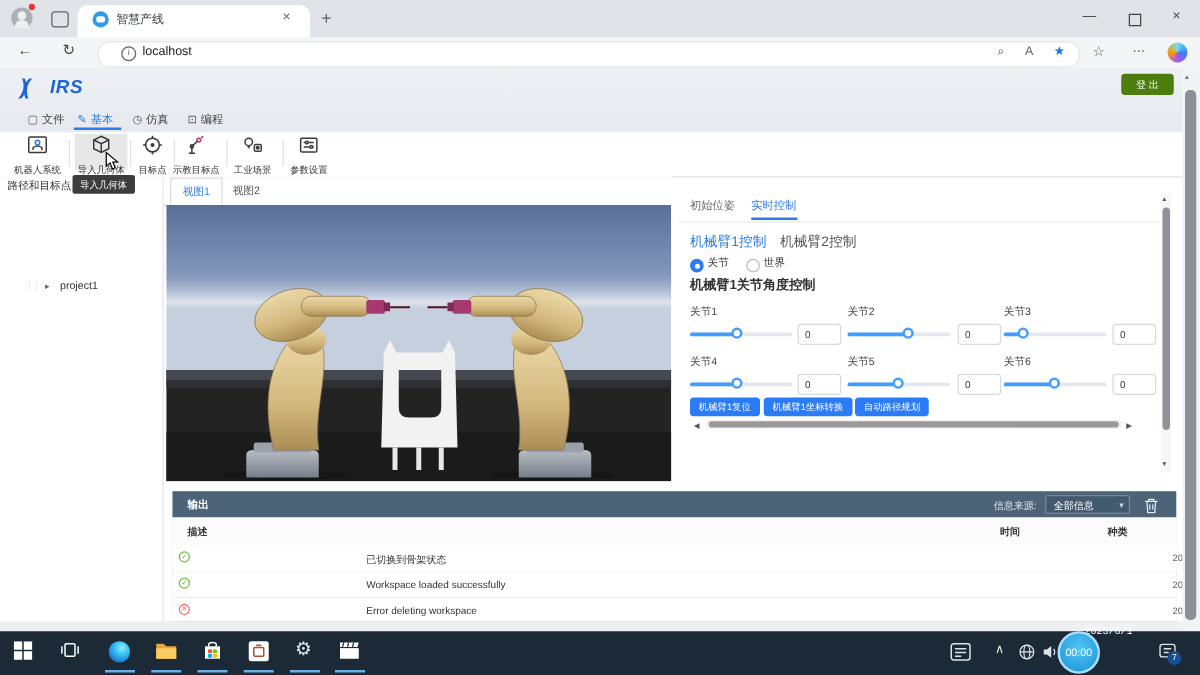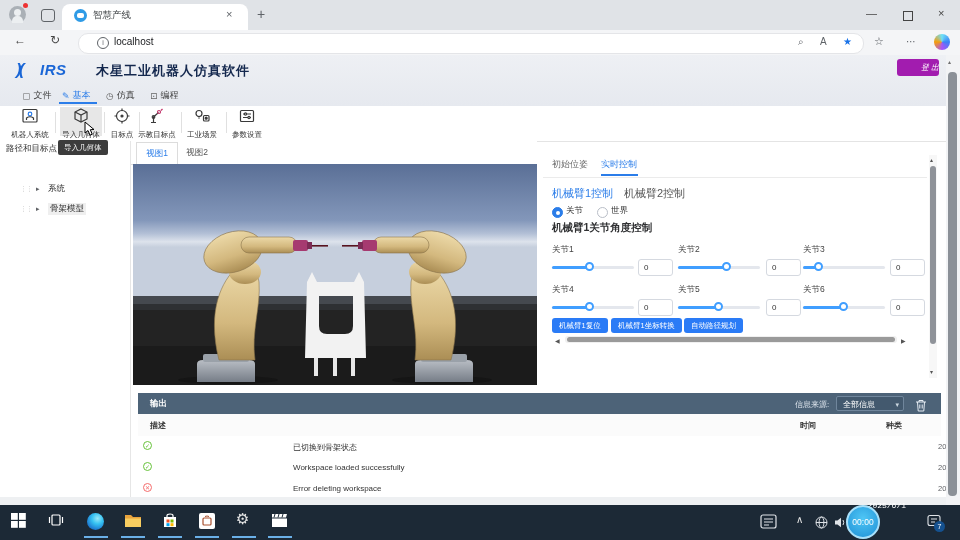--- a/index.html
+++ b/index.html
@@ -29,21 +29,21 @@
   .infoic{left:97px;top:37px;width:10px;height:10px;border:1px solid #5f6368;border-radius:50%;font-size:7px;color:#5f6368;text-align:center;line-height:10px;}
   .url{left:114px;top:36px;font-size:10px;color:#202124;}
   .pillic{top:36px;font-size:10px;color:#5f6368;}
   .star{color:#1a73e8;}
 
   
   .apphdr{left:0;top:55px;width:946px;height:51px;background:linear-gradient(#eef0f4,#e6e9ef);}
   .logomark{left:16px;top:60px;font-size:17px;font-weight:bold;font-style:italic;color:#1a66d6;letter-spacing:-3px;}
   .logotxt{left:40px;top:61px;font-size:15px;font-weight:bold;font-style:italic;color:#1a66d6;letter-spacing:.5px;}
   .apptitle{left:96px;top:62px;font-size:13px;font-weight:bold;color:#14284e;letter-spacing:1px;}
-  .logout{left:897px;top:59px;width:42px;height:17px;background:#a21caf;border-radius:3px;color:#fff;font-size:8px;text-align:right;line-height:17px;font-style:italic;}
+  .logout{left:897px;top:59px;width:42px;height:17px;background:#4d7c0f;border-radius:3px;color:#fff;font-size:8px;text-align:center;line-height:17px;}
   .menu-item{top:89px;font-size:9px;color:#3f3f3f;display:flex;gap:3px;align-items:center;}
   .menu-item .mic{font-size:9px;color:#666;}
   .menu-item.act, .menu-item.act .mic{color:#2b7de9;}
   .menuline{left:59px;top:102px;width:38px;height:2px;background:#2b7de9;}
 
   
   .toolbar{left:0;top:106px;width:946px;height:35px;background:#fff;border-bottom:1px solid #e4e4e4;}
   .tbi{top:107px;width:46px;text-align:center;}
   .tbi-lb{font-size:7.5px;color:#333;margin-top:1px;}
   .tbhover{left:60px;top:107px;width:42px;height:29px;background:#e7e7e7;}
@@ -147,21 +147,20 @@
   <div class="ab pillic" style="left:798px;">⌕</div>
   <div class="ab pillic" style="left:820px;">A</div>
   <div class="ab pillic star" style="left:843px;">★</div>
   <div class="ab pillic" style="left:874px;top:35px;font-size:11px;">☆</div>
   <div class="ab pillic" style="left:906px;">⋯</div>
   <div class="ab" style="left:934px;top:34px;width:16px;height:16px;border-radius:50%;background:conic-gradient(#6ee0f7,#3b82f6,#a855f7,#f59e0b,#6ee0f7);"></div>
 
   <div class="ab apphdr"></div>
   <div class="ab logomark tx">)(</div>
   <div class="ab logotxt tx">IRS</div>
-  <div class="ab apptitle tx">木星工业机器人仿真软件</div>
   <div class="ab logout">登 出</div>
 
   <div class="ab menu-item" style="left:22px;">
     <span class="mic">▢</span>
     <span>文件</span>
   </div>
   <div class="ab menu-item act" style="left:62px;">
     <span class="mic">✎</span>
     <span>基本</span>
   </div>
@@ -234,29 +233,24 @@
     <div class="tbi-lb tx">参数设置</div>
   </div>
 
   <div class="ab cursor"><svg width="13" height="16" viewBox="0 0 13 16">
         <path d="M1,1 L1,12 L4,9.5 L6,14.2 L8.2,13.2 L6.3,8.7 L10,8.5 Z" fill="#fff" stroke="#000" stroke-width="1"></path>
       </svg></div>
   <div class="ab tooltip tx">导入几何体</div>
 
   <div class="ab sidebar"></div>
   <div class="ab sbtitle tx">路径和目标点</div>
-  <div class="ab trow" style="left:0;top:180px;width:130px;">
+  <div class="ab trow" style="left:0;top:220px;width:130px;">
     <span class="ab thandle" style="left:20px;top:5px;">⋮⋮</span>
     <span class="ab tcaret" style="left:36px;top:5px;">▸</span>
-    <span class="ab tx" style="left:48px;top:3px;">系统</span>
-  </div>
-  <div class="ab trow" style="left:0;top:200px;width:130px;">
-    <span class="ab thandle" style="left:20px;top:5px;">⋮⋮</span>
-    <span class="ab tcaret" style="left:36px;top:5px;">▸</span>
-    <span class="ab tx" style="left:48px;top:3px;background:#efefef;padding:0 2px;">骨架模型</span>
+    <span class="ab tx" style="left:48px;top:3px;">project1</span>
   </div>
 
   <div class="ab vtabs"></div>
   <div class="ab vtab act" style="left:136px;">视图1</div>
   <div class="ab vtab inact" style="left:177px;">视图2</div>
 
   <div class="ab" style="left:133px;top:164px;width:404px;height:221px;">
     <svg width="404" height="221" viewBox="0 0 404 221">
       <defs>
         <linearGradient id="sky" x1="0" y1="0" x2="0" y2="1">

